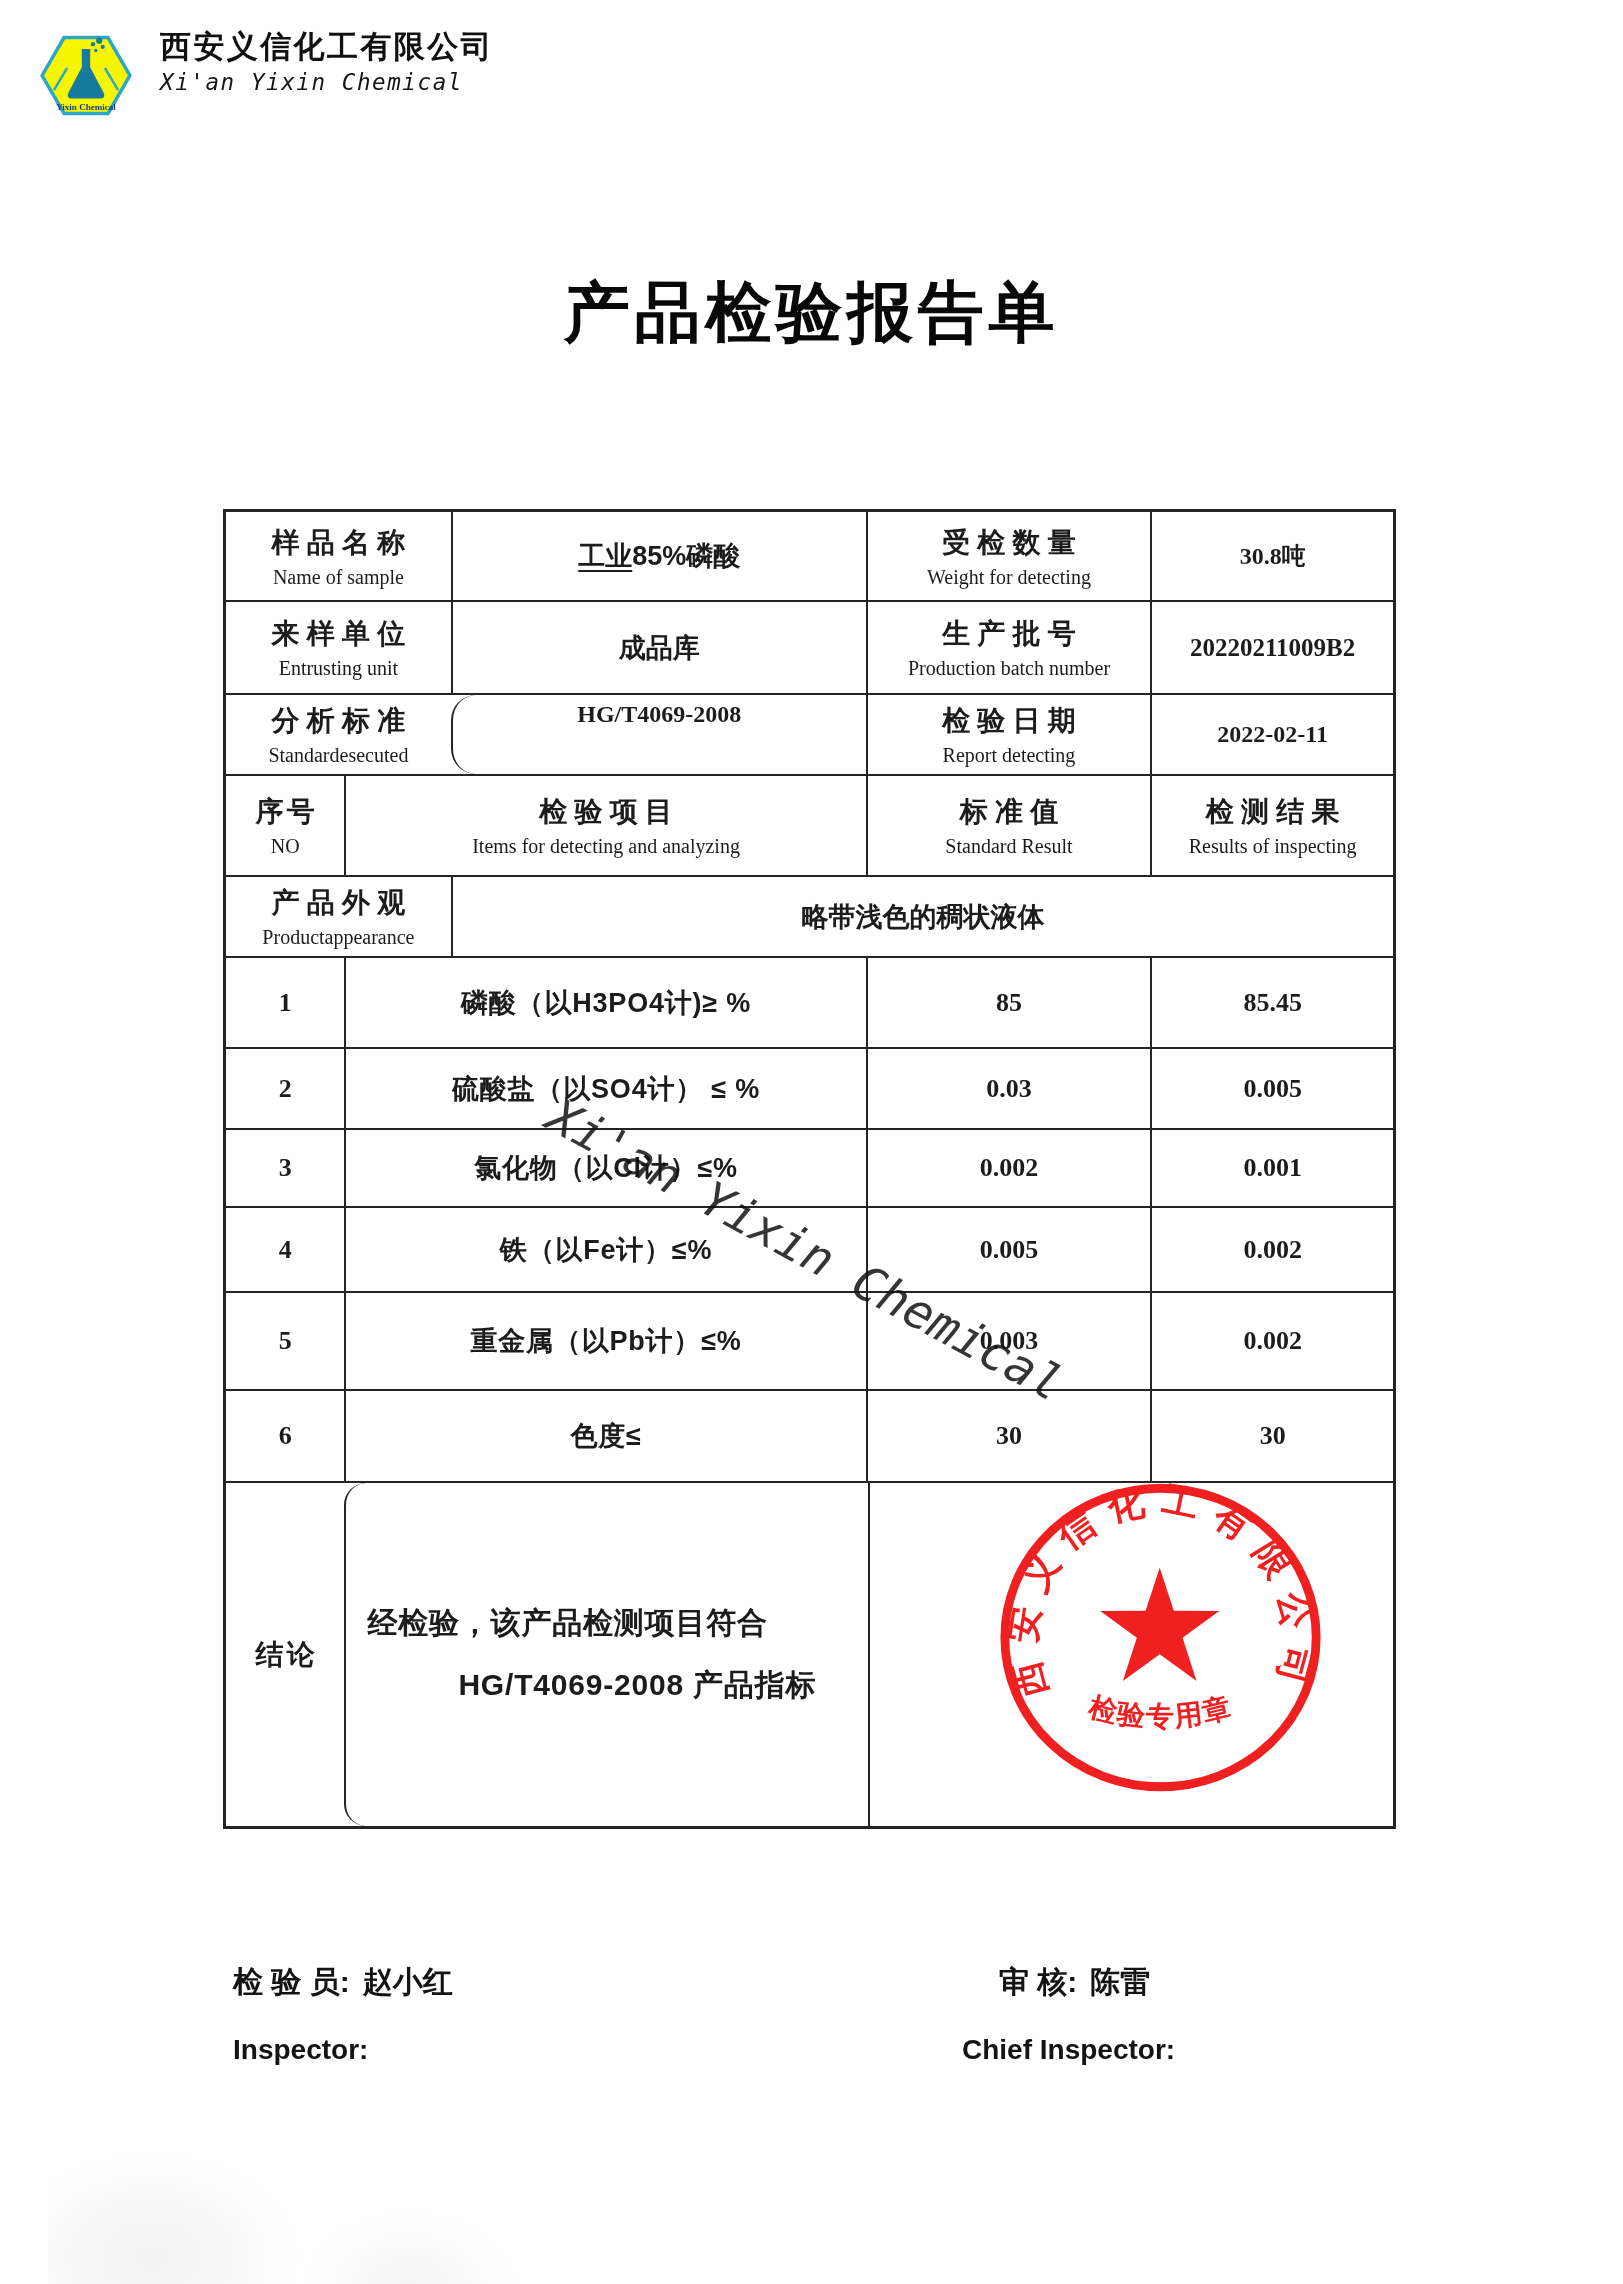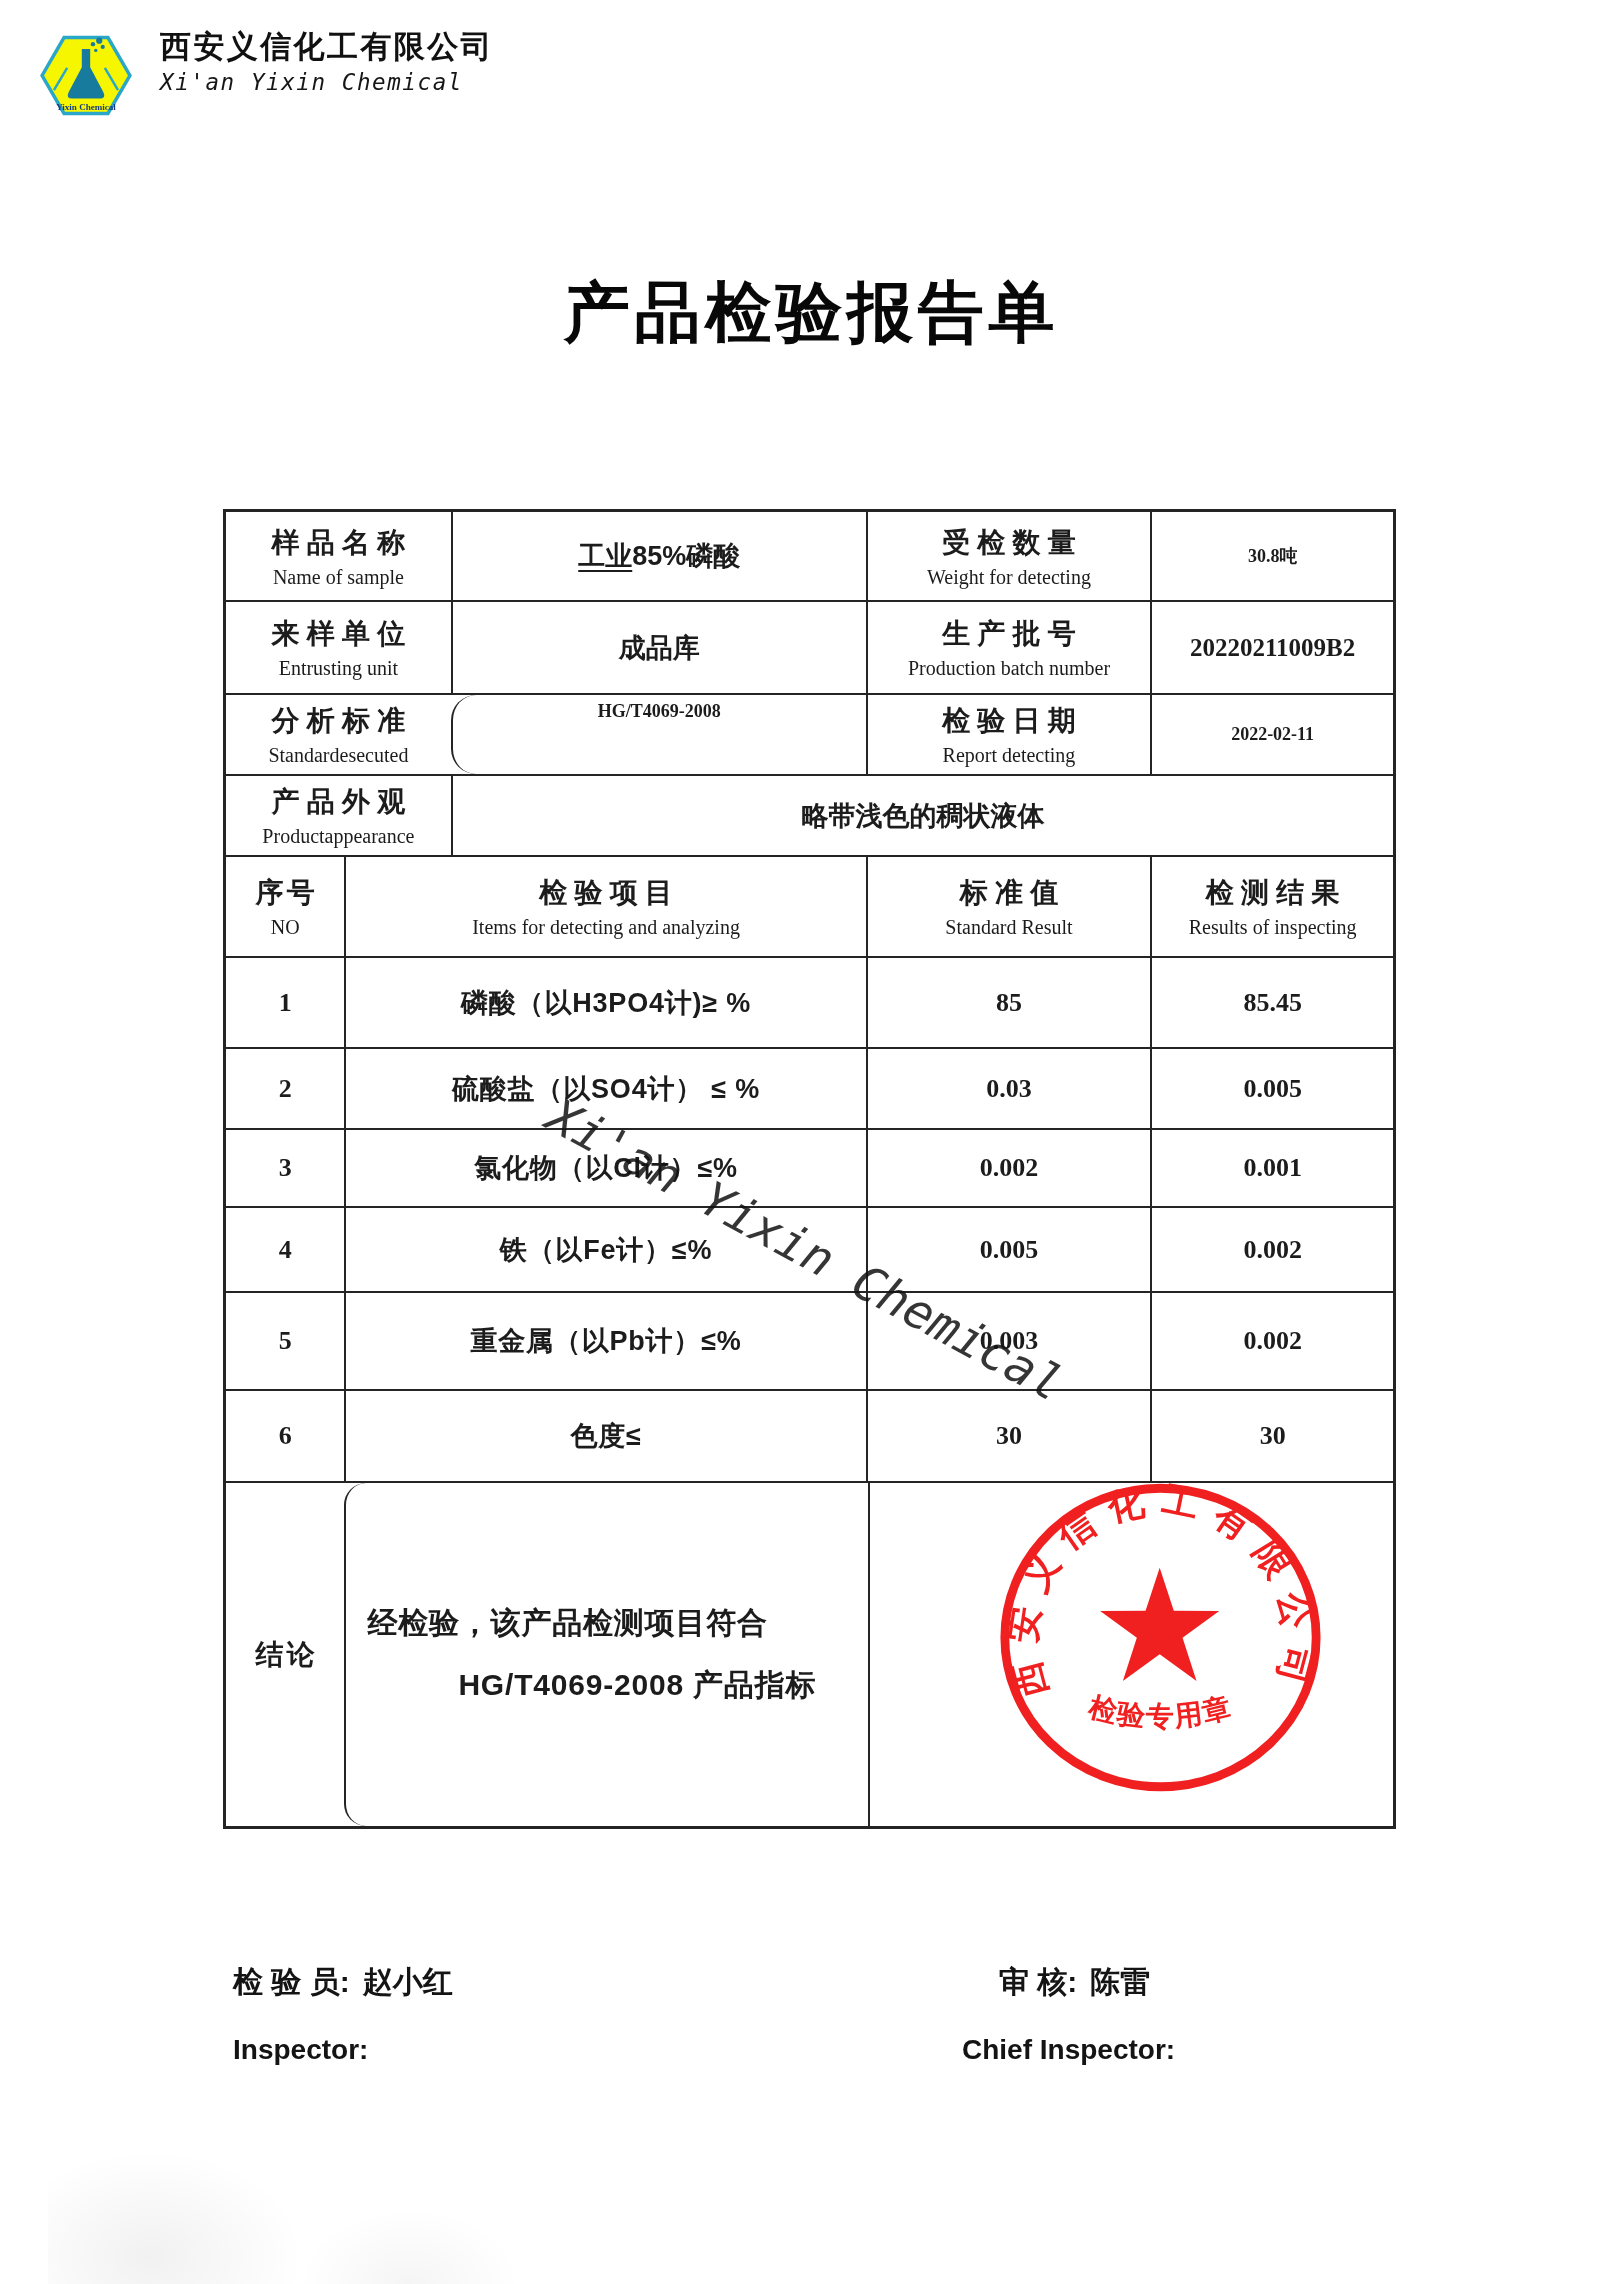--- a/index.html
+++ b/index.html
@@ -45,21 +45,21 @@
   .w1{width:226px}.w2{width:417px}.w3{width:286px}.w4{width:244px}
   .rn{width:119px}.ri{width:524px}.rs{width:286px}.rr{width:244px}
   .q1{width:119px}.q2{width:526px}.q3{width:528px}
   .f1{width:224px}.f2{width:568px}.f3{width:140px}.f4{width:242px}
   .hA{height:88px}.hB{height:91px}.hC{height:79px}.hD{height:79px}
   .hH{height:99px}
   .h1{height:89px}.h2{height:79px}.h3{height:76px}.h4{height:83px}.h5{height:96px}.h6{height:90px}
   .hK{height:343px}.hF{height:89px}
   .lab-cn{font-size:28px; font-weight:700; letter-spacing:7.2px; white-space:nowrap; text-indent:7.2px;}
   .lab-en{font-family:"Liberation Serif", serif; font-size:20px; margin-top:4px; letter-spacing:0;}
-  .val-serif{font-family:"Liberation Serif", serif; font-size:18px; font-weight:700;}
+  .val-serif{font-family:"Liberation Serif", serif; font-size:24px; font-weight:700;}
   .val-cn{font-size:27px; font-weight:600;}
   .item-text{font-size:27px; font-weight:600; letter-spacing:0.8px;}
   .num{font-family:"Liberation Serif", serif; font-size:26px; font-weight:700;}
   .uline{text-decoration:underline; text-underline-offset:4.8px;}
   
   .concl-cell{align-items:flex-start; justify-content:center;border-radius:22px;}
   .concl-line1{font-size:30px; font-weight:700; margin-left:21px; letter-spacing:0.8px;}
   .concl-line2{font-size:30px; font-weight:700; margin-left:112px; margin-top:21px; letter-spacing:0.8px;}
   
   .watermark{
@@ -157,45 +157,45 @@
       <div class="cell w3 hC">
         <div class="lab-cn">检验日期</div>
         <div class="lab-en">Report detecting</div>
       </div>
       <div class="cell w4 hC">
         <div class="val-serif">2022-02-11</div>
       </div>
     </div>
 
     <div class="row">
+      <div class="cell rn hH">
+        <div class="lab-cn" style="letter-spacing:3.2px; text-indent:3.2px;">序号</div>
+        <div class="lab-en">NO</div>
+      </div>
+      <div class="cell ri hH">
+        <div class="lab-cn">检验项目</div>
+        <div class="lab-en">Items for detecting and analyzing</div>
+      </div>
+      <div class="cell rs hH">
+        <div class="lab-cn">标准值</div>
+        <div class="lab-en">Standard Result</div>
+      </div>
+      <div class="cell rr hH">
+        <div class="lab-cn">检测结果</div>
+        <div class="lab-en">Results of inspecting</div>
+      </div>
+    </div>
+
+    <div class="row">
       <div class="cell w1 hD">
         <div class="lab-cn">产品外观</div>
         <div class="lab-en">Productappearance</div>
       </div>
       <div class="cell hD" style="width:947px">
         <div class="val-cn">略带浅色的稠状液体</div>
-      </div>
-    </div>
-
-    <div class="row">
-      <div class="cell rn hH">
-        <div class="lab-cn" style="letter-spacing:3.2px; text-indent:3.2px;">序号</div>
-        <div class="lab-en">NO</div>
-      </div>
-      <div class="cell ri hH">
-        <div class="lab-cn">检验项目</div>
-        <div class="lab-en">Items for detecting and analyzing</div>
-      </div>
-      <div class="cell rs hH">
-        <div class="lab-cn">标准值</div>
-        <div class="lab-en">Standard Result</div>
-      </div>
-      <div class="cell rr hH">
-        <div class="lab-cn">检测结果</div>
-        <div class="lab-en">Results of inspecting</div>
       </div>
     </div>
 
     <div class="row">
       <div class="cell rn h1">
           <div class="num">1</div>
         </div>
       <div class="cell ri h1">
           <div class="item-text">磷酸（以H3PO4计)≥ %</div>
         </div>

